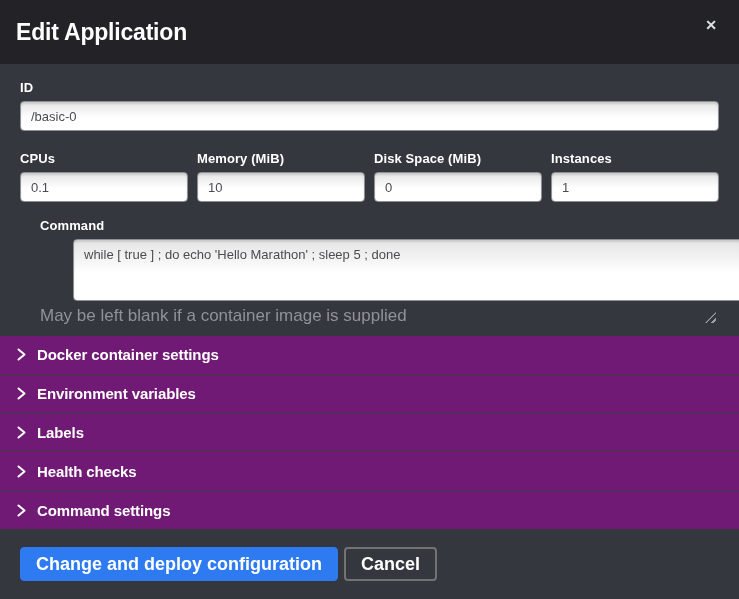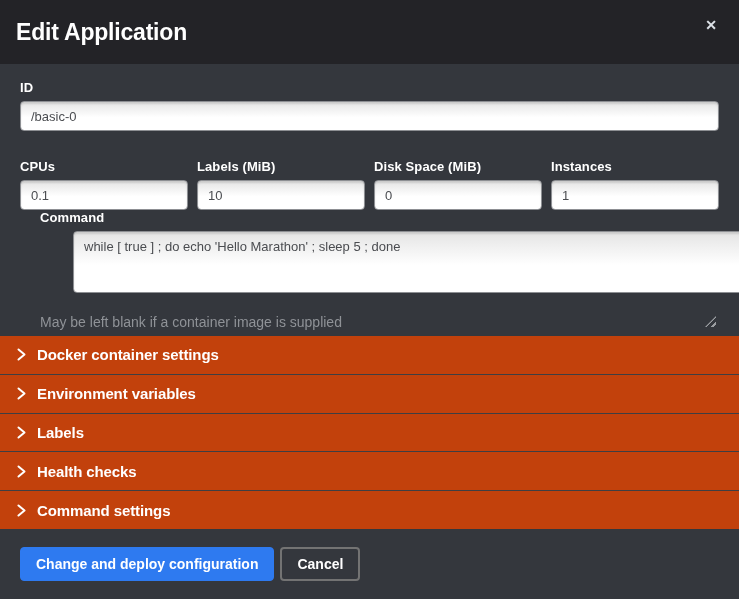--- a/index.html
+++ b/index.html
@@ -47,48 +47,49 @@
     font-family: "Liberation Sans", sans-serif;
     font-size: 13px; color: #4a4c50;
     background: linear-gradient(#e4e4e4, #ffffff 55%);
     border: 1px solid #8d8f93;
     border-radius: 4px;
     box-shadow: inset 0 2px 2px rgba(0,0,0,0.12);
     padding: 6px 10px;
     outline: none;
   }
   .text-input { height: 30px; }
-  .id-group { margin-bottom: 28px; }
+  .id-group { margin-bottom: 20px; }
   .quad-row {
     display: grid;
     grid-template-columns: repeat(4, 1fr);
     column-gap: 9px;
+    margin-bottom: 16px;
   }
   .command-group { position: relative; padding-left: 20px; }
   .text-area {
     height: 62px; resize: none; display: block;
     line-height: 1.4;
     margin-left: 33px;
   }
   .resize-handle {
     position: absolute; right: 3px; bottom: 3px;
     width: 11px; height: 11px;
     background: repeating-linear-gradient(135deg,
       transparent 0 2px, #9a9da1 2px 3.5px, transparent 3.5px 5px);
     clip-path: polygon(100% 0, 100% 100%, 0 100%);
     pointer-events: none;
   }
   .help-text {
-    color: #8f9297; font-size: 14px; margin-top: 21px;
+    color: #8f9297; font-size: 17px; margin-top: 5px;
   }
 
   
   .sections {
     flex: 0 0 193px; height: 193px;
-    background: #c2410c;
+    background: #701a75;
     display: flex; flex-direction: column;
   }
   .section-row {
     flex: 1 1 auto;
     display: flex; align-items: center;
     padding: 0 16px;
     cursor: pointer;
     border-bottom: 1px solid #3e3e43;
   }
   .section-row:last-child { border-bottom: none; }
@@ -104,21 +105,21 @@
 
   
   .modal-footer {
     flex: 0 0 70px; height: 70px;
     background: #34373d;
     display: flex; align-items: center;
     padding: 0 20px;
   }
   .btn {
     font-family: "Liberation Sans", sans-serif;
-    font-size: 14px; font-weight: 700;
+    font-size: 18px; font-weight: 700;
     border-radius: 4px;
     height: 34px;
     padding: 0 15px;
     cursor: pointer;
     line-height: 30px;
   }
   .btn-primary {
     background: #2e7af0;
     border: 1px solid #2e7af0;
     color: #ffffff;
@@ -146,21 +147,21 @@
       <label class="field-label">ID</label>
       <input class="text-input" type="text" value="/basic-0" style="">
     </div>
 
     <div class="quad-row">
       <div>
         <label class="field-label">CPUs</label>
         <input class="text-input" type="text" value="0.1" style="">
       </div>
       <div>
-        <label class="field-label">Labels (MiB)</label>
+        <label class="field-label">Memory (MiB)</label>
         <input class="text-input" type="text" value="10" style="">
       </div>
       <div>
         <label class="field-label">Disk Space (MiB)</label>
         <input class="text-input" type="text" value="0" style="">
       </div>
       <div>
         <label class="field-label">Instances</label>
         <input class="text-input" type="text" value="1" style="">
       </div>

